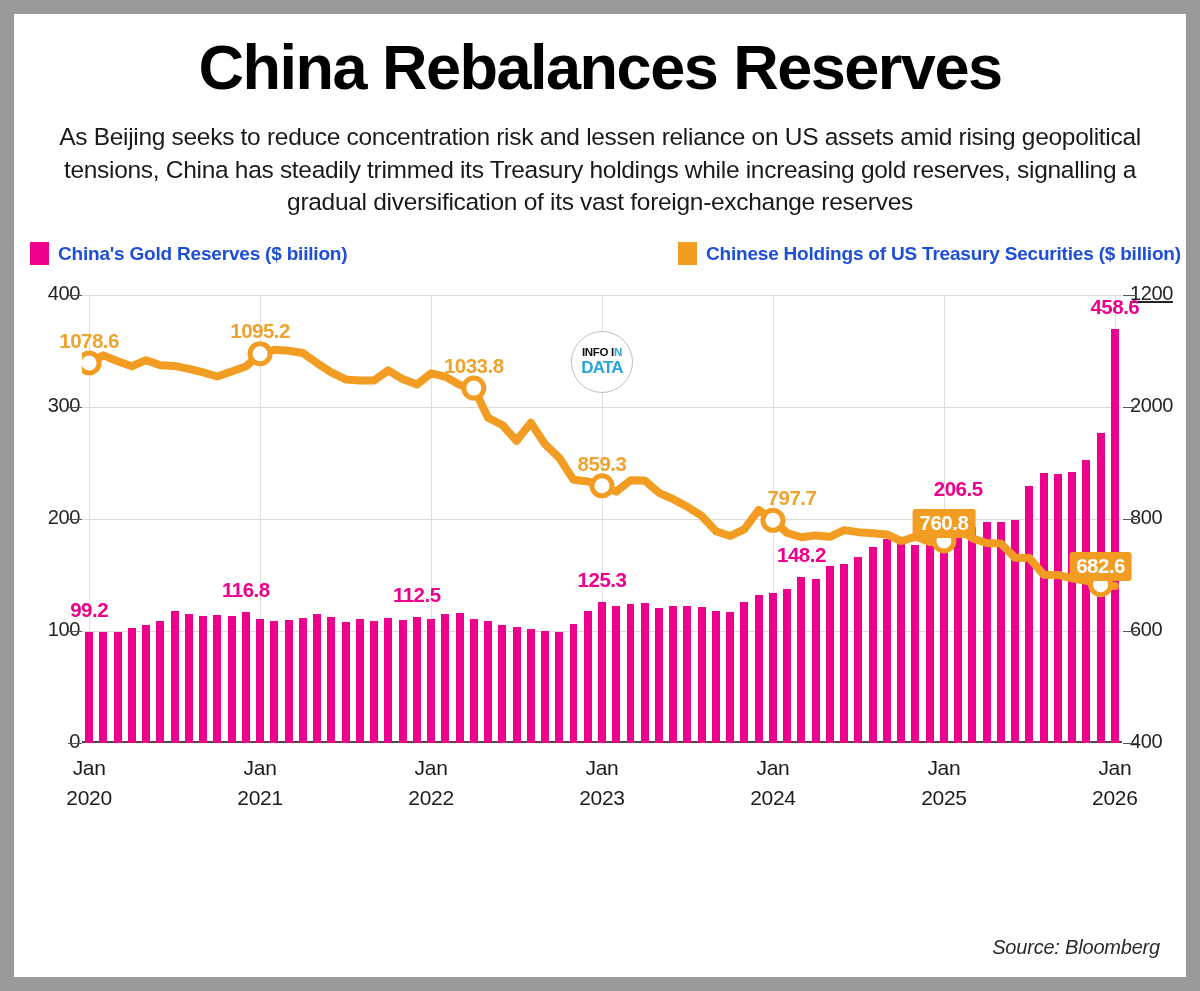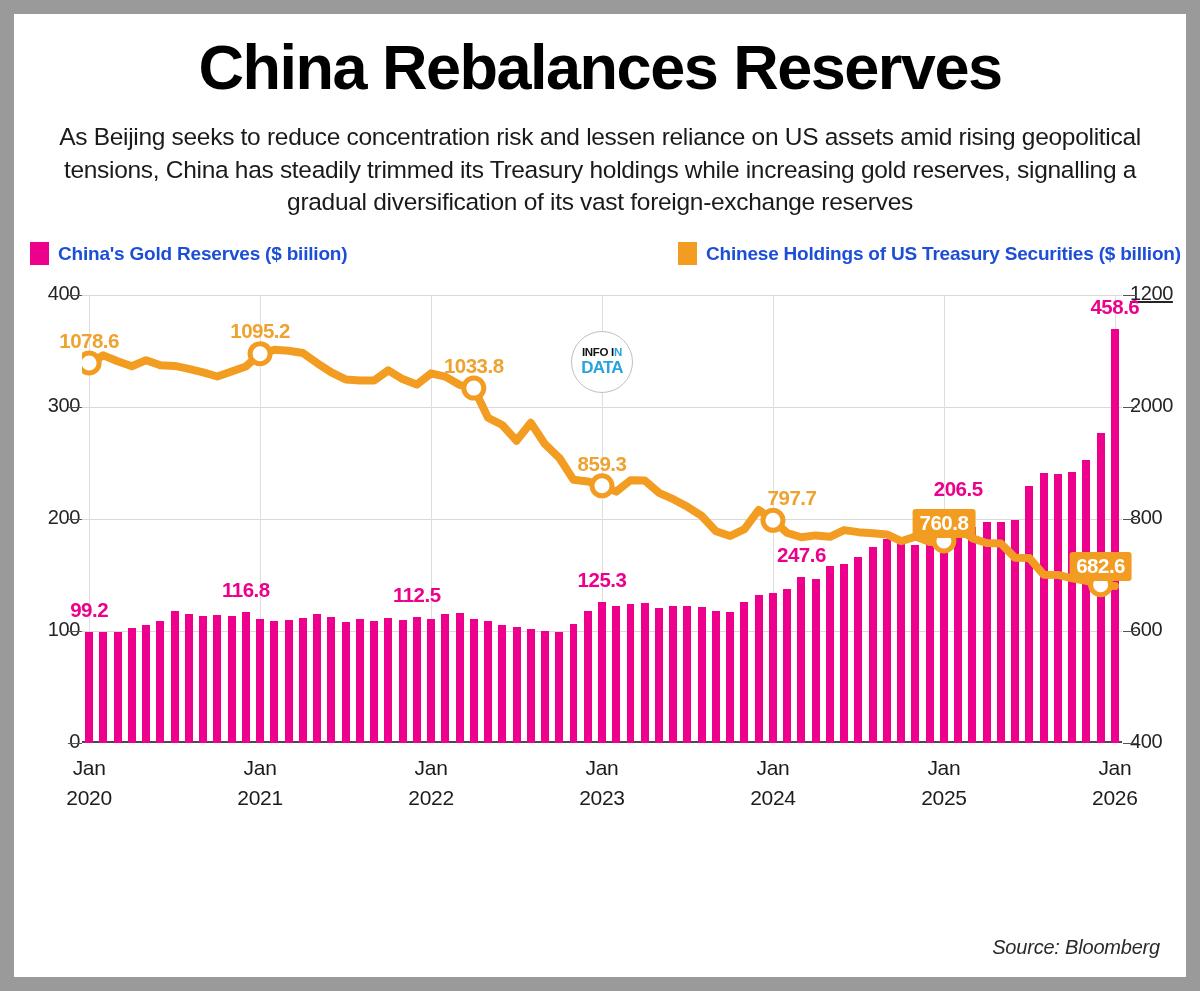--- a/index.html
+++ b/index.html
@@ -289,21 +289,21 @@
           <circle cx="391.7808219178082" cy="93.07200000000006" r="10" fill="#ffffff" stroke="#f39c22" stroke-width="5"></circle>
           <circle cx="520" cy="190.79200000000003" r="10" fill="#ffffff" stroke="#f39c22" stroke-width="5"></circle>
           <circle cx="690.9589041095891" cy="225.28799999999998" r="10" fill="#ffffff" stroke="#f39c22" stroke-width="5"></circle>
           <circle cx="861.9178082191781" cy="245.95200000000003" r="10" fill="#ffffff" stroke="#f39c22" stroke-width="5"></circle>
           <circle cx="1018.6301369863014" cy="289.744" r="10" fill="#ffffff" stroke="#f39c22" stroke-width="5"></circle>
         </svg>
         <div class="dlabel pink" style="left: 7.12329px; top: 302.896px;">99.2</div>
         <div class="dlabel pink" style="left: 163.836px; top: 283.184px;">116.8</div>
         <div class="dlabel pink" style="left: 334.795px; top: 288px;">112.5</div>
         <div class="dlabel pink" style="left: 520px; top: 273.664px;">125.3</div>
-        <div class="dlabel pink" style="left: 719.452px; top: 248.016px;">247.6</div>
+        <div class="dlabel pink" style="left: 719.452px; top: 248.016px;">148.2</div>
         <div class="dlabel pink" style="left: 876.164px; top: 182.72px;">206.5</div>
         <div class="dlabel pink" style="left: 1032.88px; top: 0.048px;">458.6</div>
         <div class="dlabel orange" style="left: 7.12329px; top: 33.984px;">1078.6</div>
         <div class="dlabel orange" style="left: 178.082px; top: 24.688px;">1095.2</div>
         <div class="dlabel orange" style="left: 391.781px; top: 59.072px;">1033.8</div>
         <div class="dlabel orange" style="left: 520px; top: 156.792px;">859.3</div>
         <div class="dlabel orange" style="left: 710px; top: 191.288px;">797.7</div>
         <div class="dlabel boxed" style="left: 861.918px; top: 213.952px;">760.8</div>
         <div class="dlabel boxed" style="left: 1018.63px; top: 257.744px;">682.6</div>
         <div id="logo" style="left: 489px; top: 36px;">

